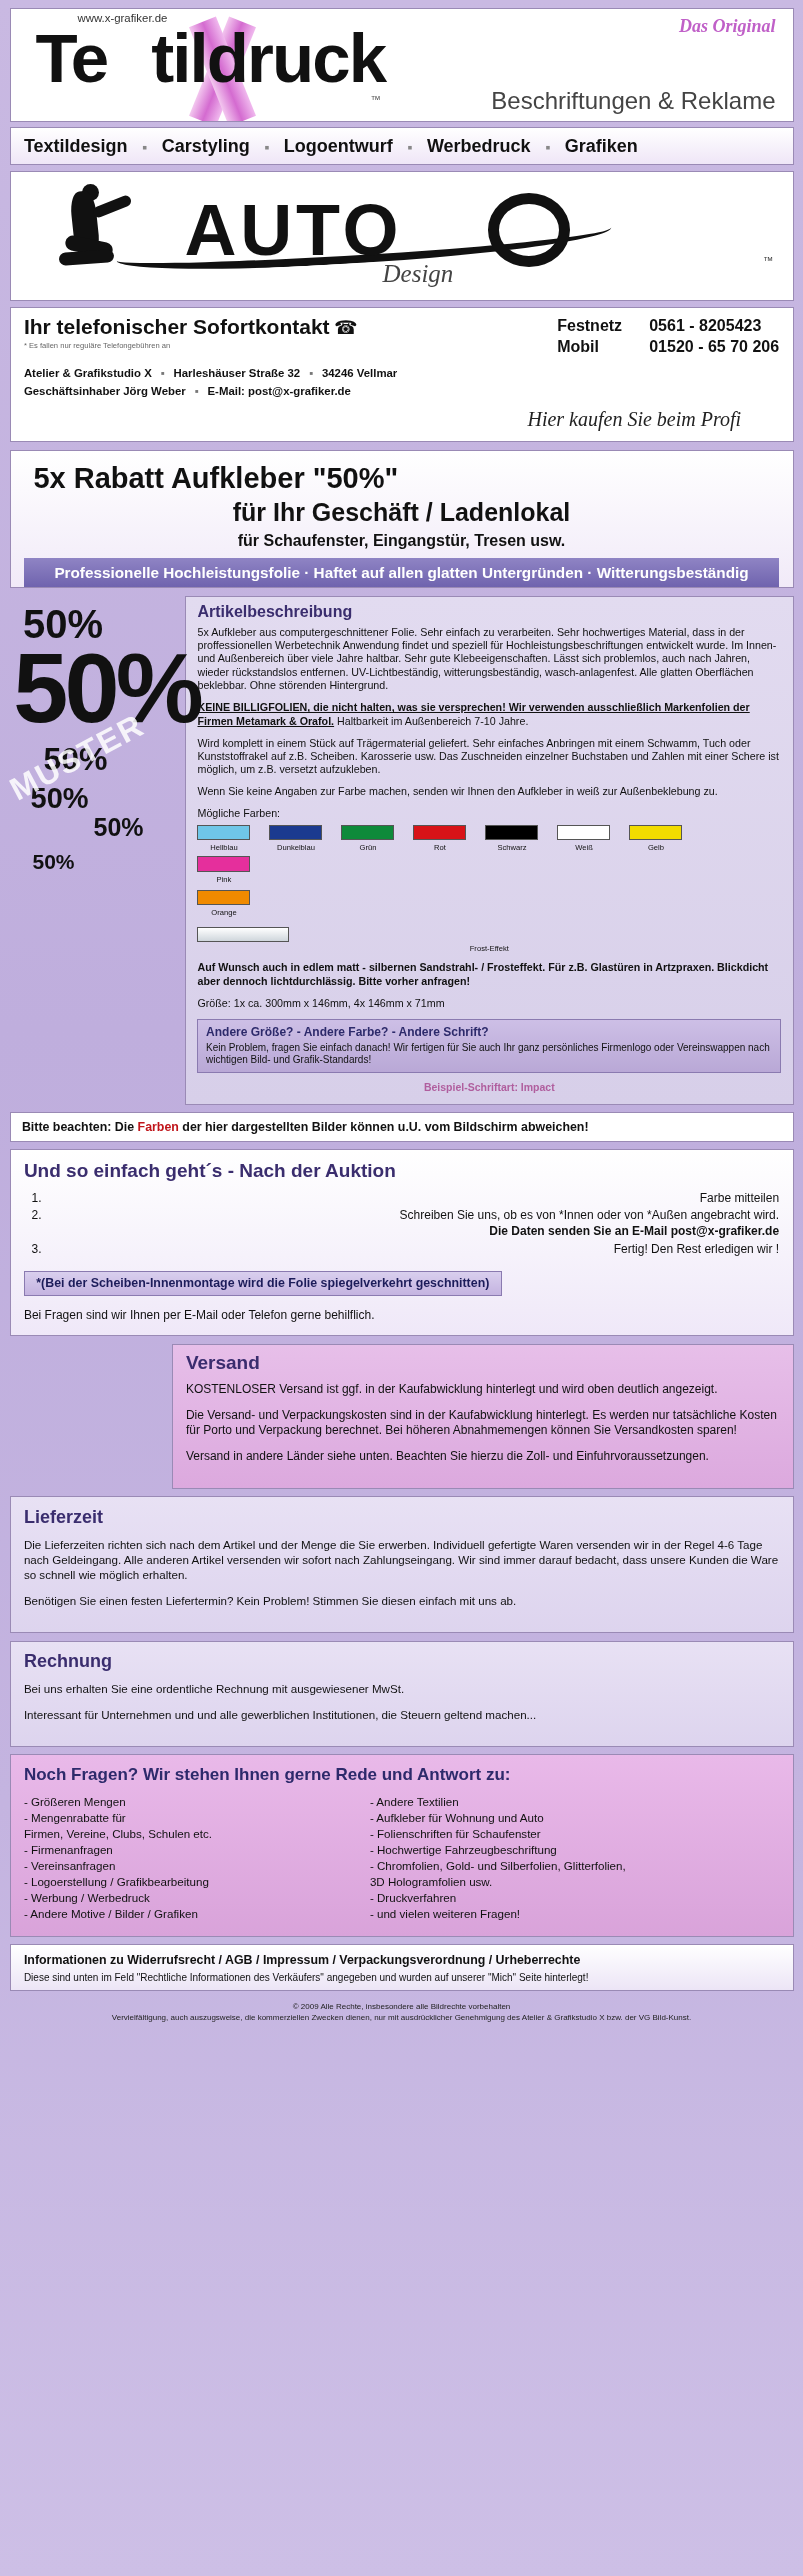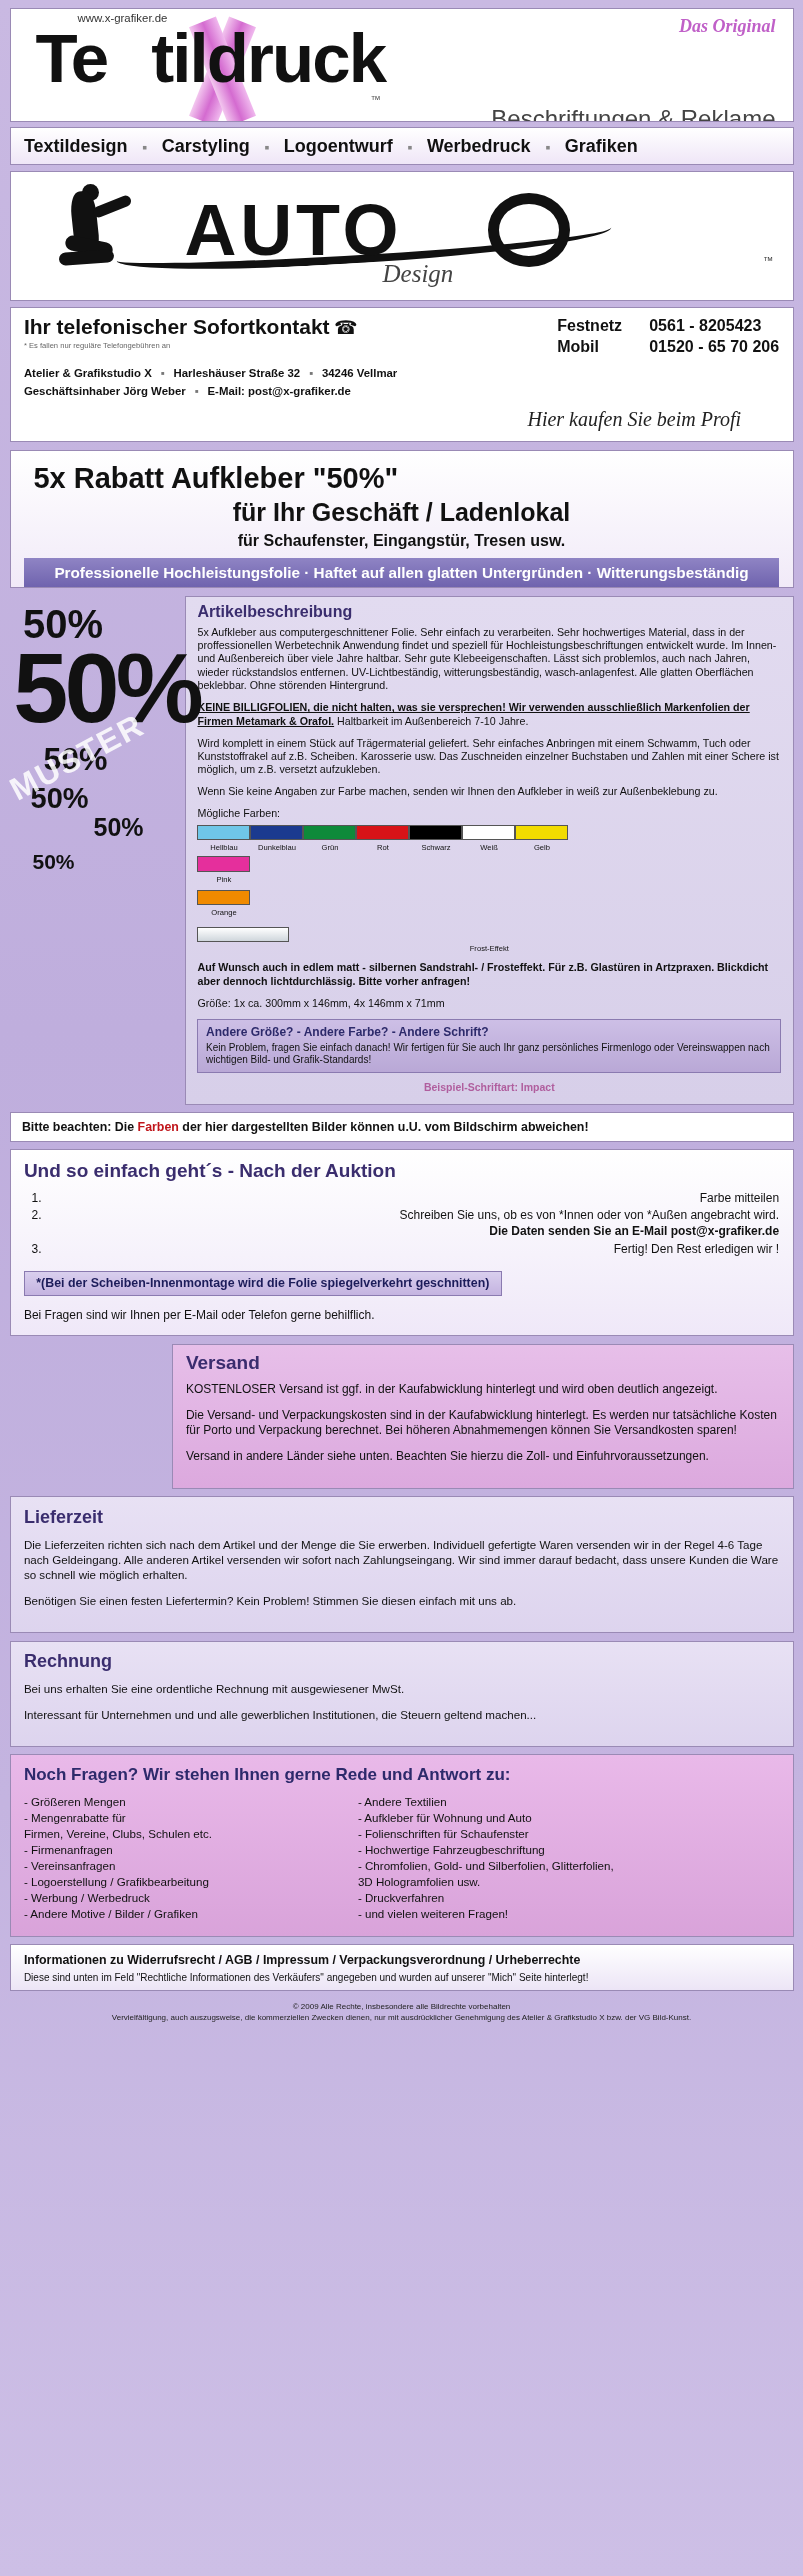--- a/index.html
+++ b/index.html
@@ -30,21 +30,21 @@
     content:""; position:absolute; left: 44px; top: -5.7px; width: 29px; height: 107px;
     background: linear-gradient(90deg,#f3c7ef,#d46bd0,#f0b9ee);
   }
   .hdr .xshape:before { transform: rotate(22deg); }
   .hdr .xshape:after { transform: rotate(-22deg); }
   .hdr .title {
     position:absolute; left: 25px; top: 15.3px; font-size: 69px; line-height: 69px;
     font-weight: bold; letter-spacing: -1.9px; color:#111; white-space: nowrap;
   }
   .hdr .title .pinkx { color: transparent; }
-  .hdr .sub { position:absolute; right: 17px; top: 96px; font-size: 24px; color:#444; }
+  .hdr .sub { position:absolute; right: 17px; top: 78px; font-size: 24px; color:#444; }
   .hdr .tm { position:absolute; left: 360px; top: 84px; font-size: 10.5px; color:#555; }
 
   
   .navbar {
     margin-top: 5.7px;
     background: linear-gradient(180deg,#ffffff,#efe6f7);
     border: 1px solid #9a8ab5;
     padding: 7.6px 13.4px;
     font-size: 18px; font-weight: bold; color:#111;
   }
@@ -113,21 +113,21 @@
   .muster { position: absolute; left: -5.7px; top: 143px; font-size: 32px; font-weight:bold;
             color: rgba(255,255,255,0.85); transform: rotate(-28deg); letter-spacing: 1.9px; }
 
   .desc { flex: 1; background: linear-gradient(180deg,#e2dbf0,#d7cfe9); border:1px solid #9a8ab5;
           padding: 7.6px 11.4px 9.5px 11.4px; font-size: 10.7px; line-height: 13.4px; color:#111; }
   .desc h4 { margin: 0 0 7.6px 0; font-size: 16px; color:#3a2d6e; }
   .desc p { margin: 0 0 8.6px 0; }
   .desc u { text-decoration: underline; }
   .desc b { font-weight: bold; }
 
-  .swatches { display:flex; gap: 0; margin: 3.8px 0 1.9px 0; }
+  .swatches { display:flex; gap: 19px; margin: 3.8px 0 1.9px 0; }
   .sw { width: 53px; }
   .sw .box { height: 15.3px; border: 1px solid #555; }
   .sw .cap { font-size: 7.6px; text-align:center; margin-top: 1px; }
   .swatches2 { display:flex; gap: 3.8px; margin-bottom: 5.7px; flex-direction: column; }
   .frostbox { width: 92px; height: 15.3px; border: 1px solid #555;
               background: linear-gradient(180deg,#ffffff,#cfd6dc); }
   .frostcap { font-size: 7.6px; text-align:center; }
 
   .noticebox { background: linear-gradient(180deg,#cdbfe6,#b9a8d6); border:1px solid #8a7ab0;
                padding: 5.7px 7.6px; margin-top: 5.7px; }
@@ -166,21 +166,21 @@
   .two .col.rech { background: linear-gradient(180deg,#e8e1f4,#ddd4ee); }
   .two h3 { margin: 0 0 8.6px 0; font-size: 18px; color:#3a2d6e; }
   .two p { margin: 0 0 10.5px 0; font-size: 11.6px; line-height: 15.3px; }
 
   
   .fragenbox { margin-top: 7.6px; background: linear-gradient(180deg,#e9b9e9,#d9a3da);
                border:1px solid #9a8ab5; padding: 9.5px 13.4px 13.4px 13.4px; }
   .fragenbox h3 { margin:0 0 9.5px 0; font-size: 17px; color:#2d2a6b; }
   .fragenbox .cols { display:flex; gap: 19px; font-size: 11.6px; line-height: 16px; }
   .fragenbox .c1 { width: 315px; }
-  .fragenbox .c2 { flex:1; }
+  .fragenbox .c2 { flex:1;margin-left:12px; }
 
   
   .footbar { margin-top: 7.6px; background: linear-gradient(180deg,#ffffff,#ece5f6);
              border:1px solid #9a8ab5; padding: 7.6px 13.4px; }
   .footbar .l1 { font-size: 12.4px; font-weight: bold; }
   .footbar .l2 { font-size: 10px; margin-top: 4.8px; }
   .copy { text-align:center; font-size: 8px; color:#222; padding: 9.5px 19px 13.4px 19px;
           line-height: 11.4px; }
 </style>
 </head>

